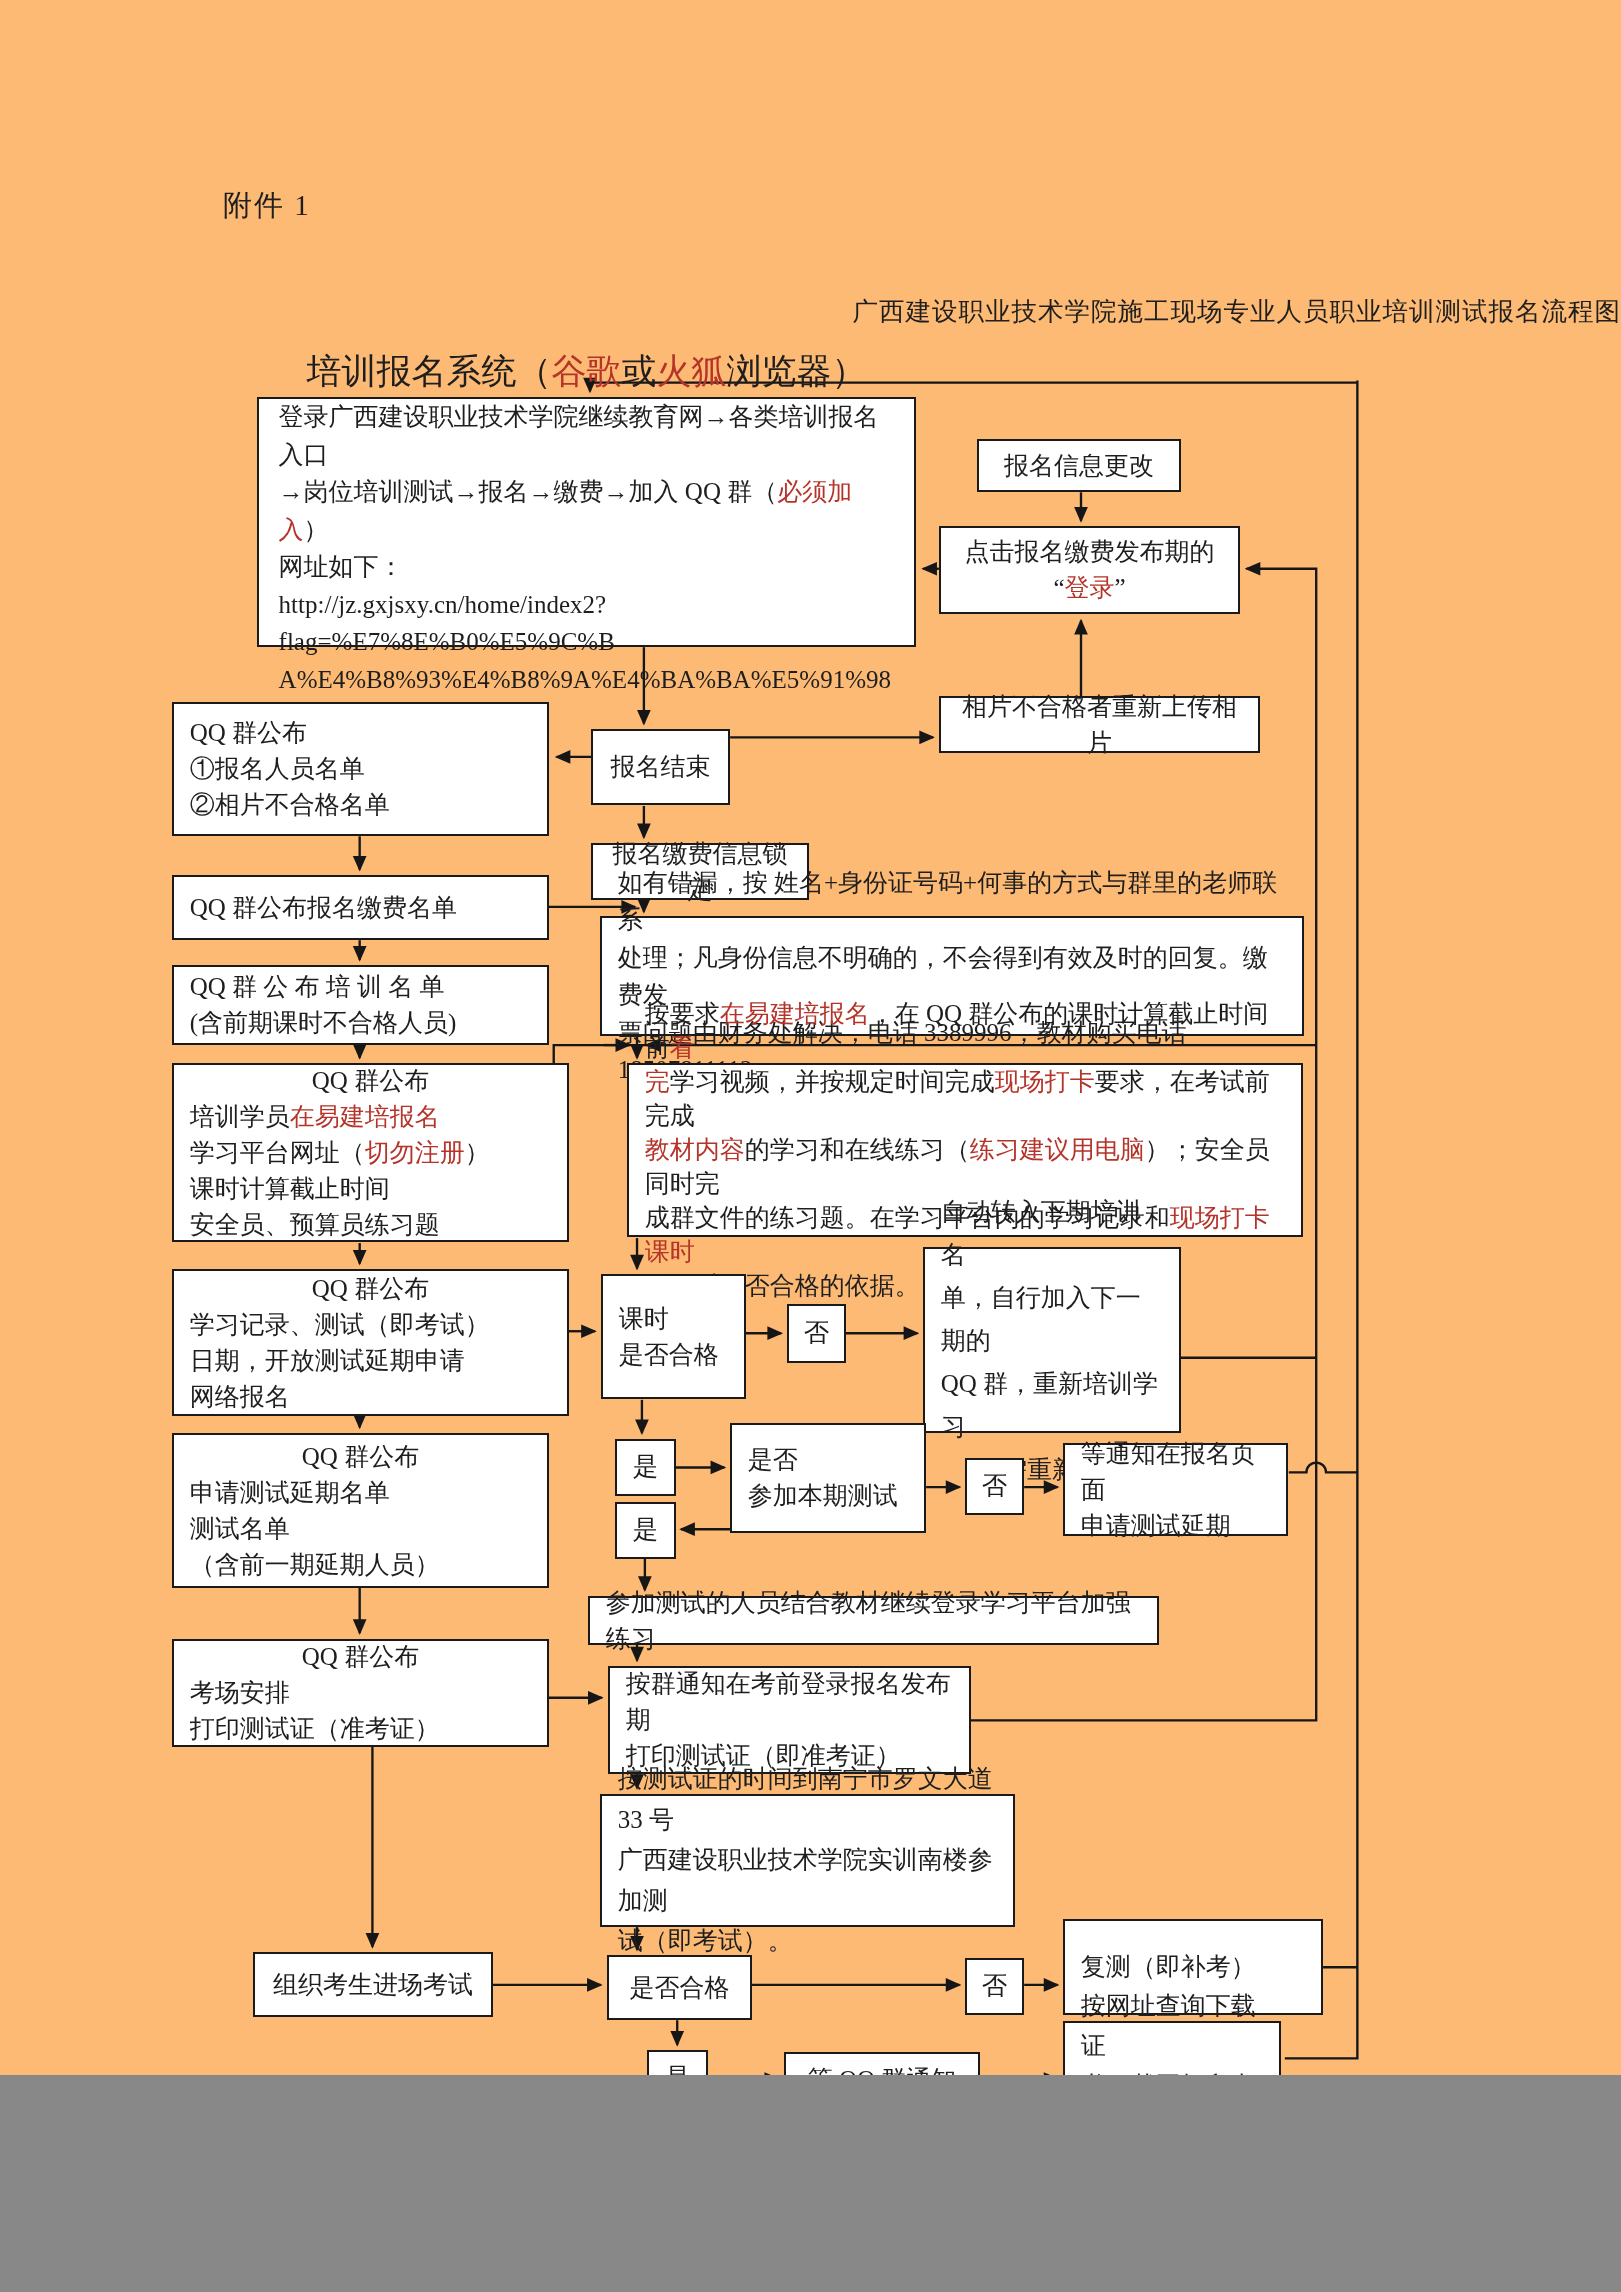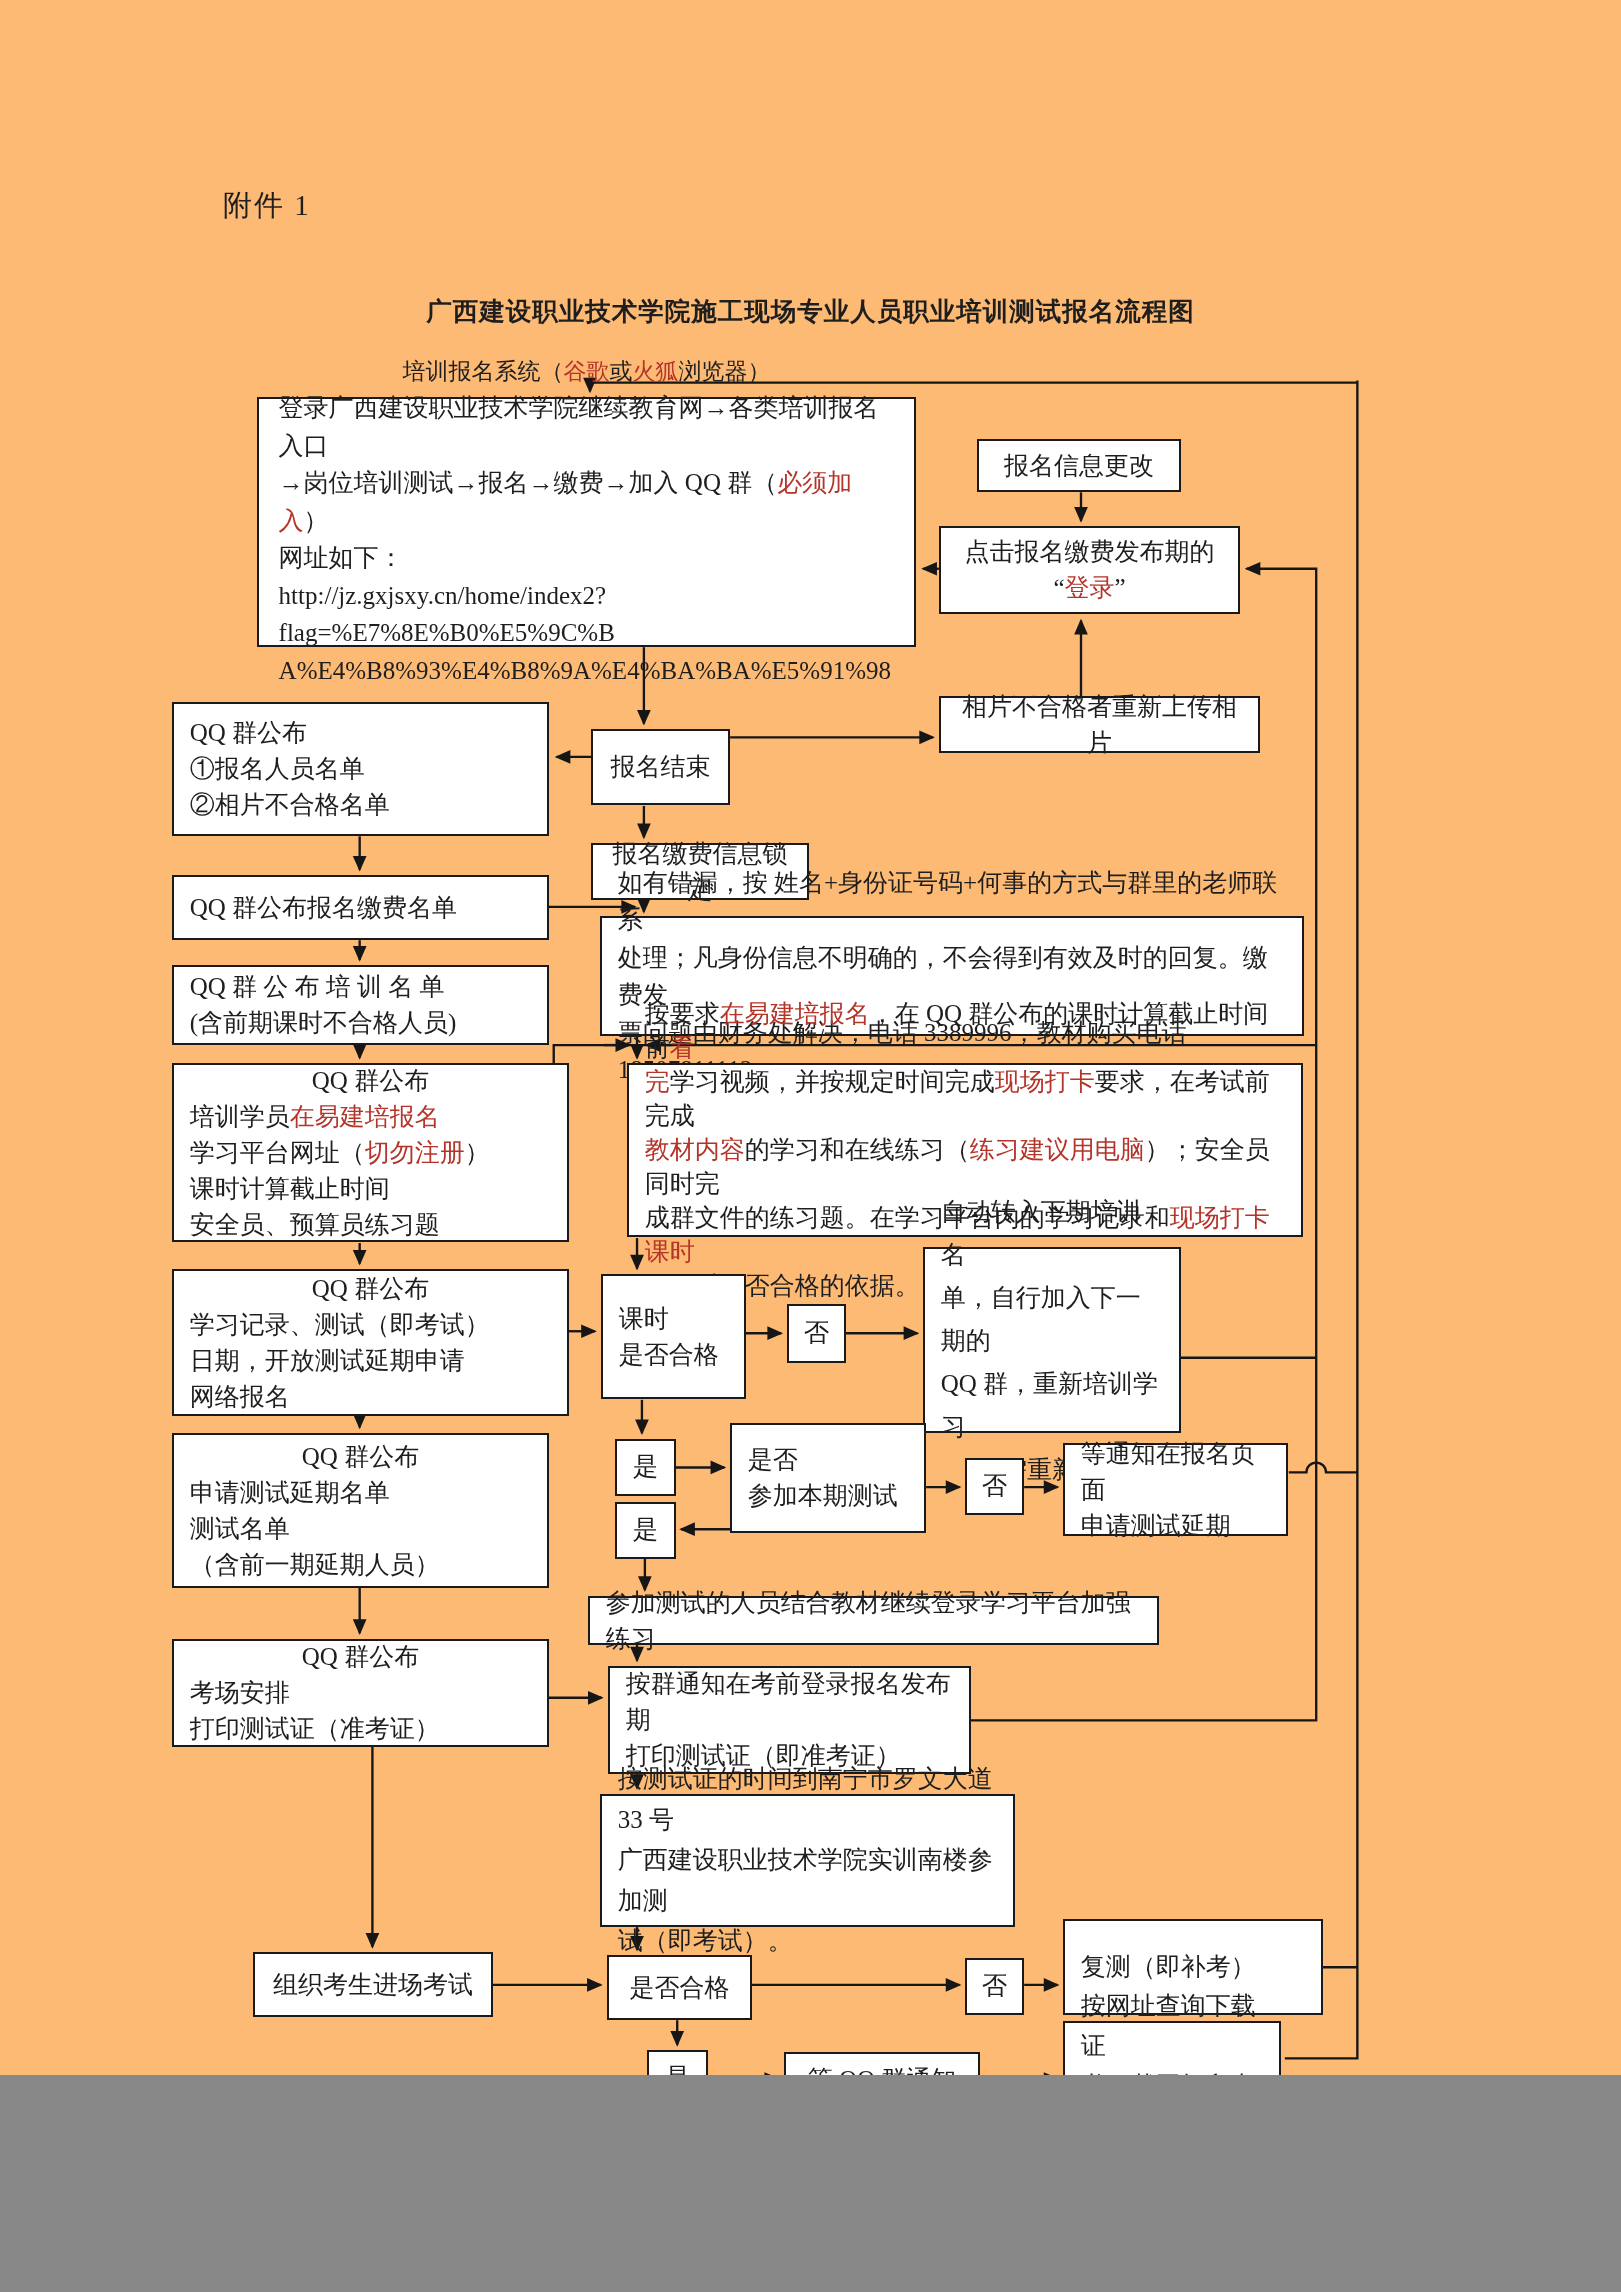--- a/index.html
+++ b/index.html
@@ -4,33 +4,33 @@
 <style>
   html,body{margin:0;padding:0;background:#888;}
   #canvas{
     position:relative;width:1621px;height:2075px;background:#fdba74;
     font-family:"Liberation Serif","DejaVu Serif",serif;color:var(--ink,#1e1e1e);
     overflow:hidden;
   }
   .wires{position:absolute;left:0;top:0;z-index:1;}
   .w{fill:none;stroke:var(--line,#161616);stroke-width:2.4px;}
   .heading{position:absolute;left:223px;top:186px;font-size:29px;letter-spacing:2px;}
-  .doc-title{position:absolute;left:0;top:294px;width:1621px;text-align:center;
-    font-size:25.5px;font-weight:700;letter-spacing:1px;}
+  .doc-title{position:absolute;left:0;top:294px;width:1621px;text-align:right;
+    font-size:25.5px;font-weight:400;letter-spacing:1px;}
   .box{
     position:absolute;z-index:2;background:#fff;border:2.4px solid #1a1a1a;
     box-sizing:border-box;display:flex;flex-direction:column;justify-content:center;
     font-size:25px;line-height:1.44;padding:3.9px 15.7px;
   }
   .box .bl{width:100%;text-align:left;}
   .box .bl.c{text-align:center;}
   .r{color:var(--red,#b5342a);}
   .sm{padding:2px;font-size:25.5px;}
   .sm .bl{text-align:center;}
-  .t30{font-size:23px;}
+  .t30{font-size:35px;}
   #b-main{padding:9.8px 19.6px;}
   #b-main .bl{line-height:1.5;}
   #b-require{line-height:1.36;padding:3.9px 15.7px;}
   #b-error{line-height:1.5;}
   #b-test{line-height:1.62;}
   #b-cert{line-height:1.6;}
   #b-auto{line-height:1.72;}
   #b-qq12 .bl,#b-qqyjp .bl,#b-qqrecord .bl,#b-qqdefer .bl,#b-qqroom .bl{line-height:1.44;}
 </style>
 </head>

